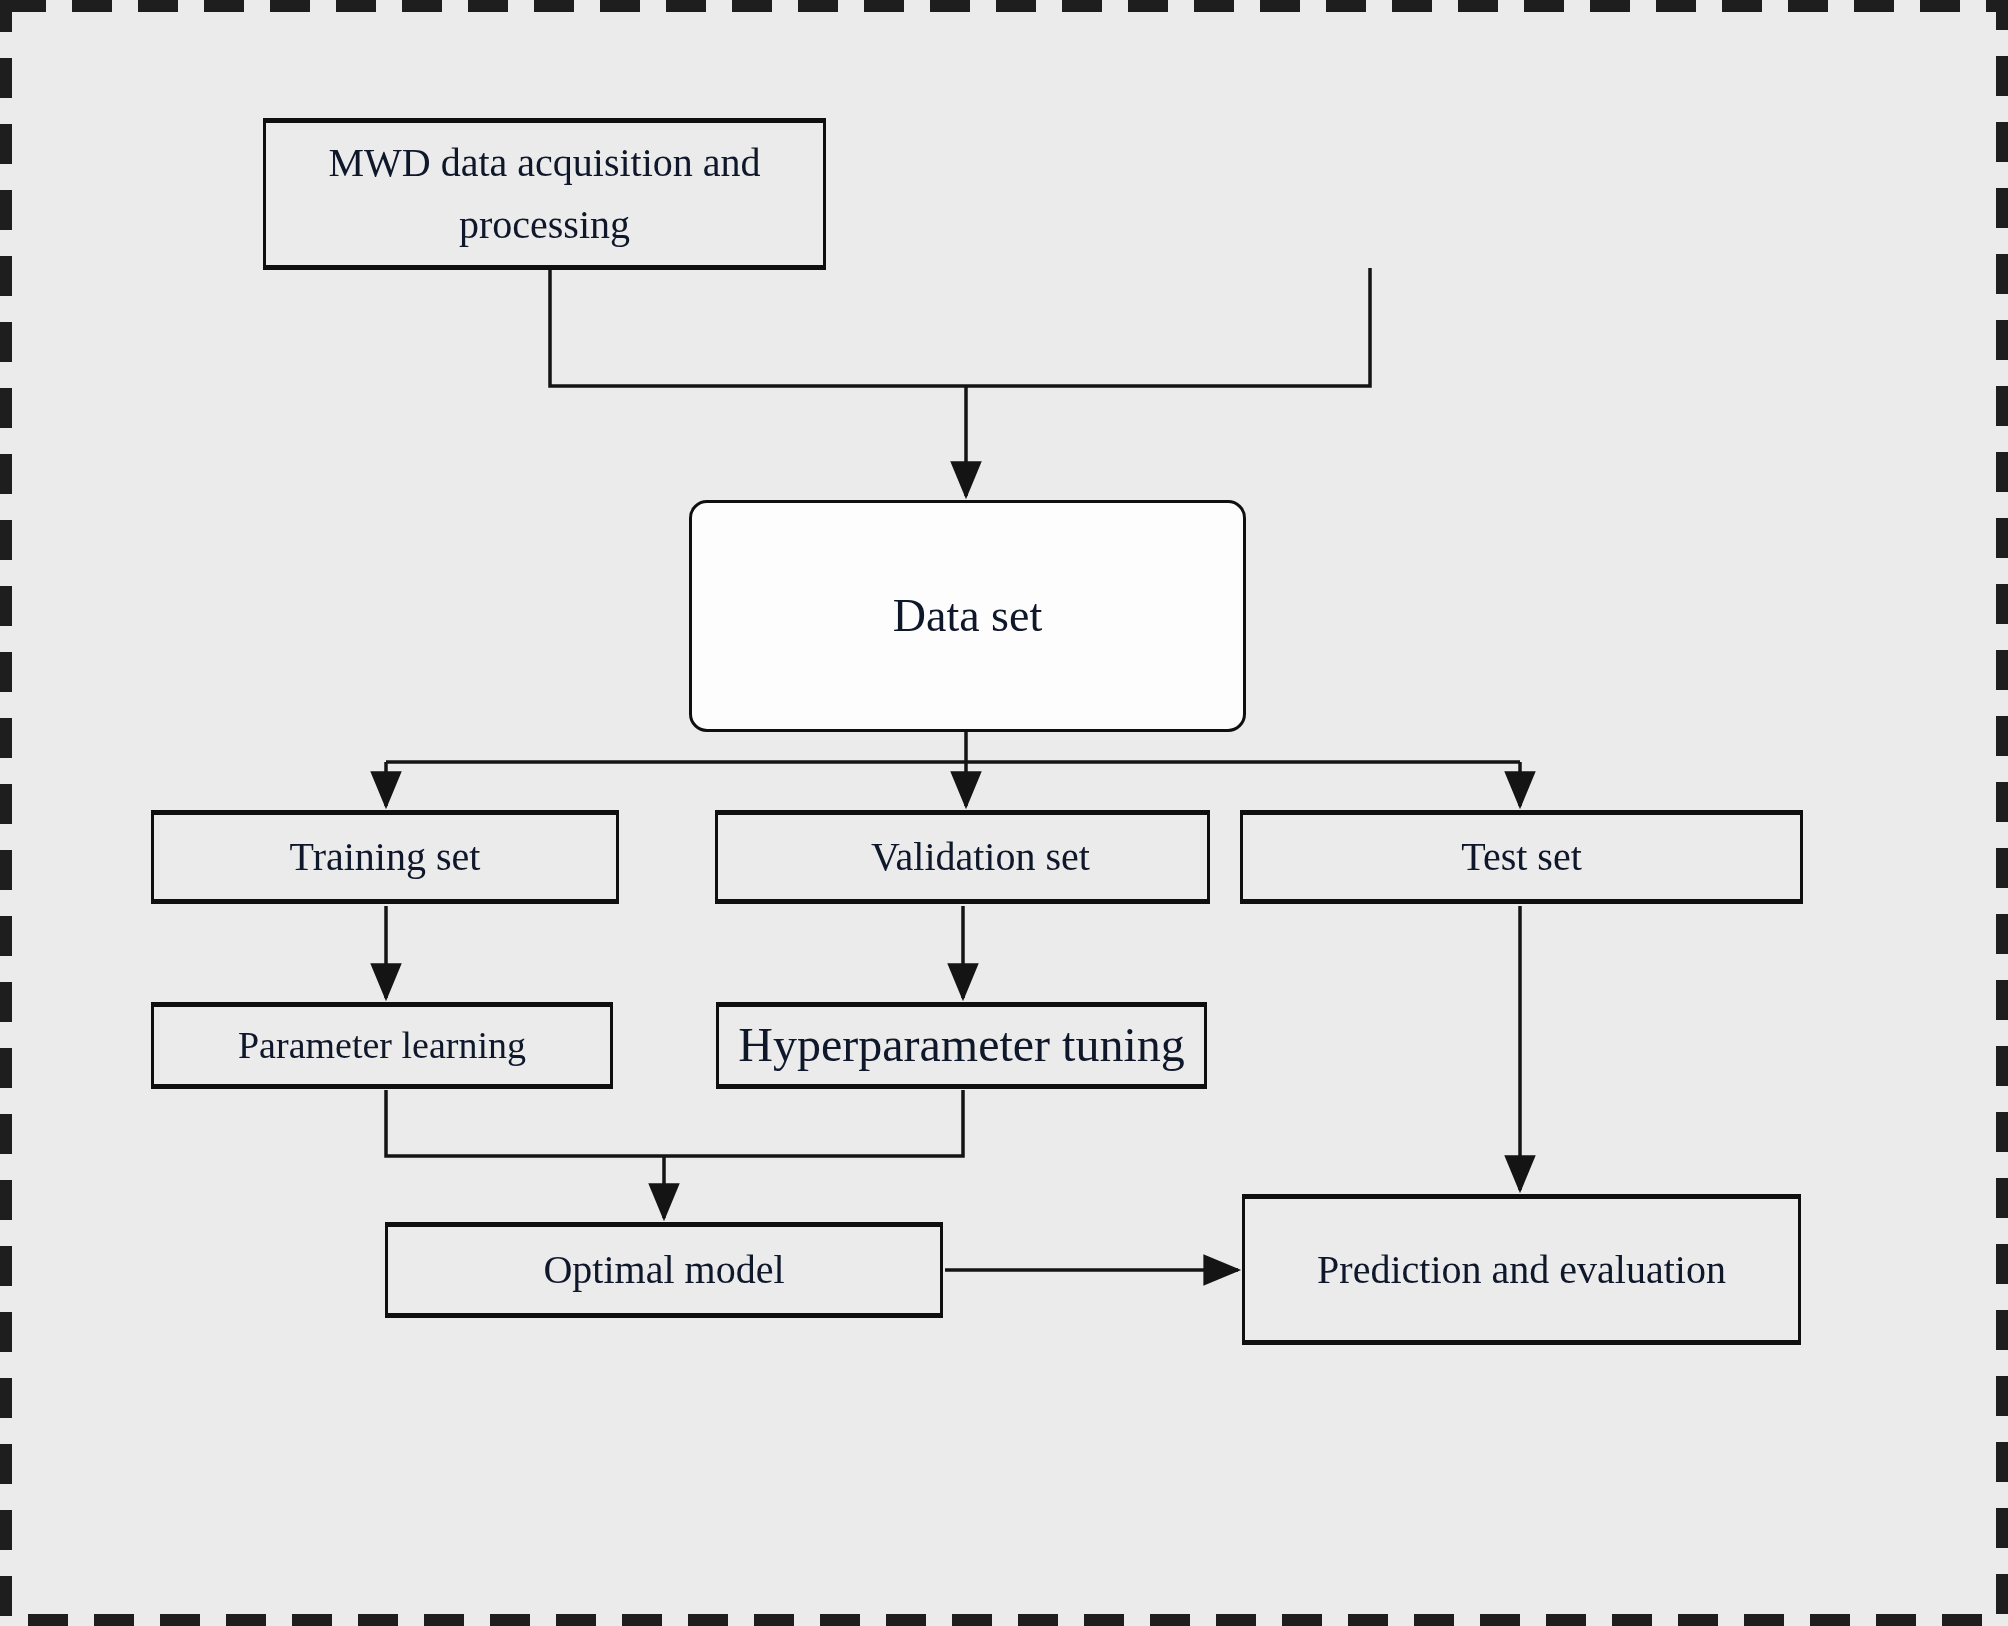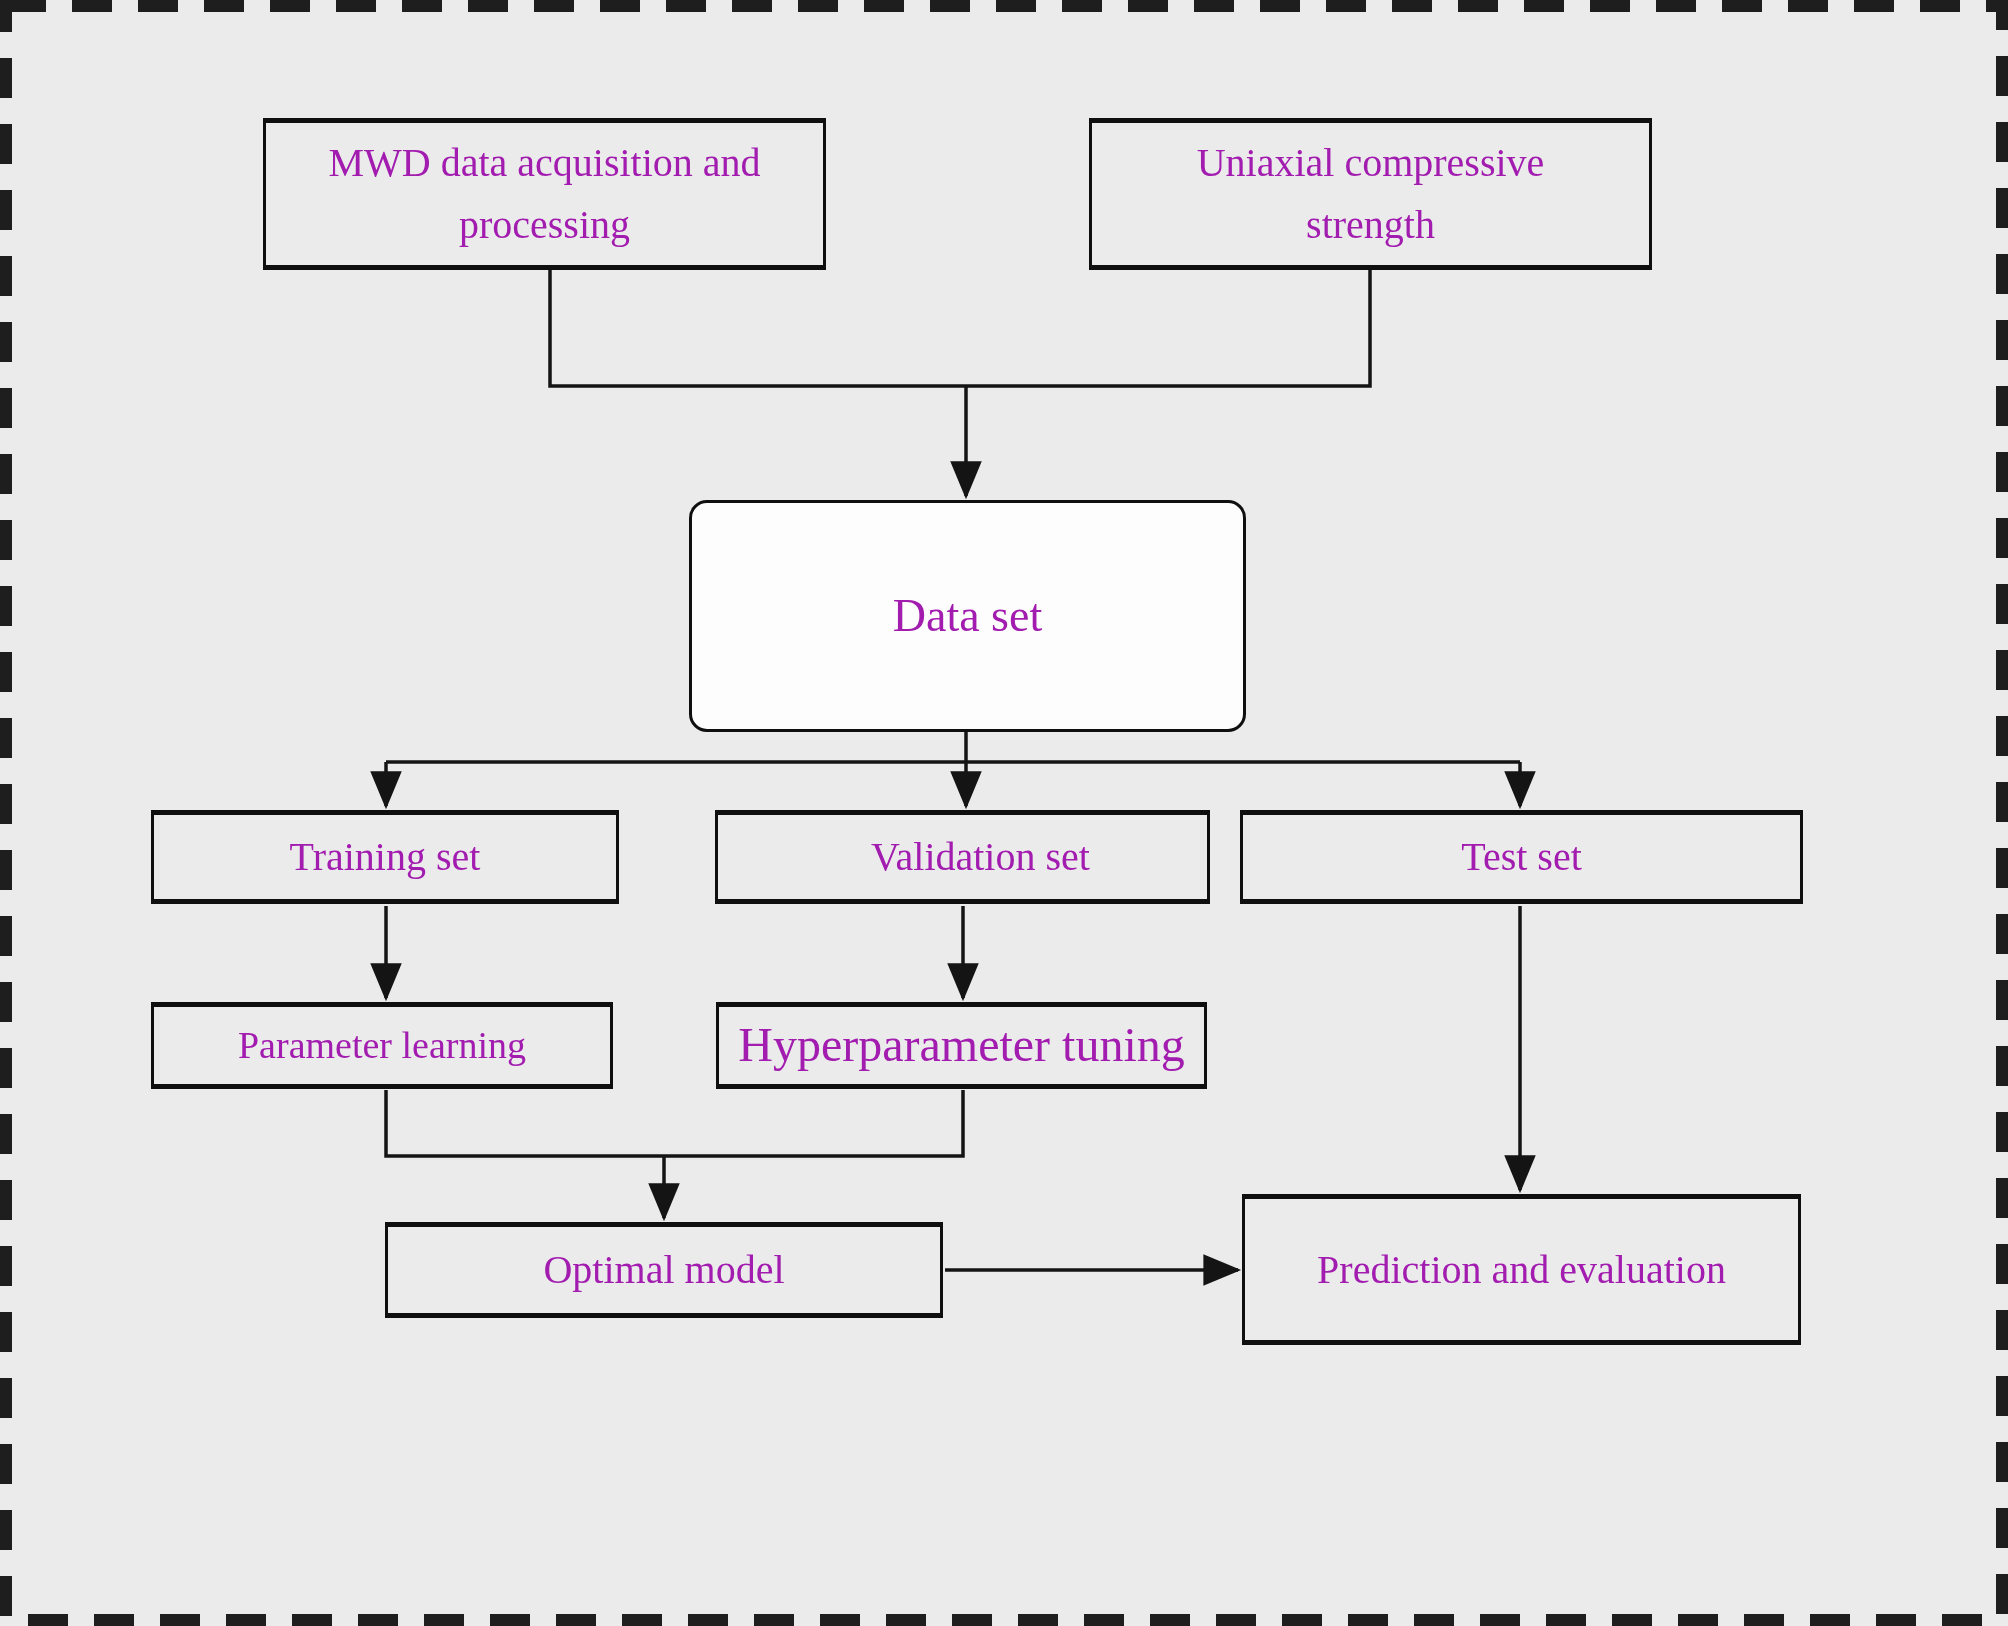--- a/index.html
+++ b/index.html
@@ -19,21 +19,21 @@
   .node {
     position: absolute;
     box-sizing: border-box;
     display: flex;
     align-items: center;
     justify-content: center;
     text-align: center;
     background: #ebebeb;
     border: solid #0f0f0f;
     border-width: 5px 3px;
-    color: #a21caf;
+    color: #0f172a;
     font-size: 40px;
     line-height: 1.55;
   }
   .node .lbl { display: block; }
   .node.rounded {
     border-width: 3px;
     border-radius: 18px;
     background: #fdfdfd;
     font-size: 46px;
   }
@@ -85,23 +85,20 @@
       <path d="M 664 1156 L 664 1218" marker-end="url(#arrow)"></path>
 
       <path d="M 945 1270 L 1238 1270" marker-end="url(#arrow)"></path>
     </g>
   </svg>
 
   <div class="node" id="node-mwd">
     <span class="lbl">MWD data acquisition and processing</span>
   </div>
 
-  <div class="node" id="node-ucs">
-    <span class="lbl">Uniaxial compressive strength</span>
-  </div>
 
   <div class="node rounded" id="node-dataset">
     <span class="lbl">Data set</span>
   </div>
 
   <div class="node" id="node-training">
     <span class="lbl">Training set</span>
   </div>
 
   <div class="node" id="node-validation">

